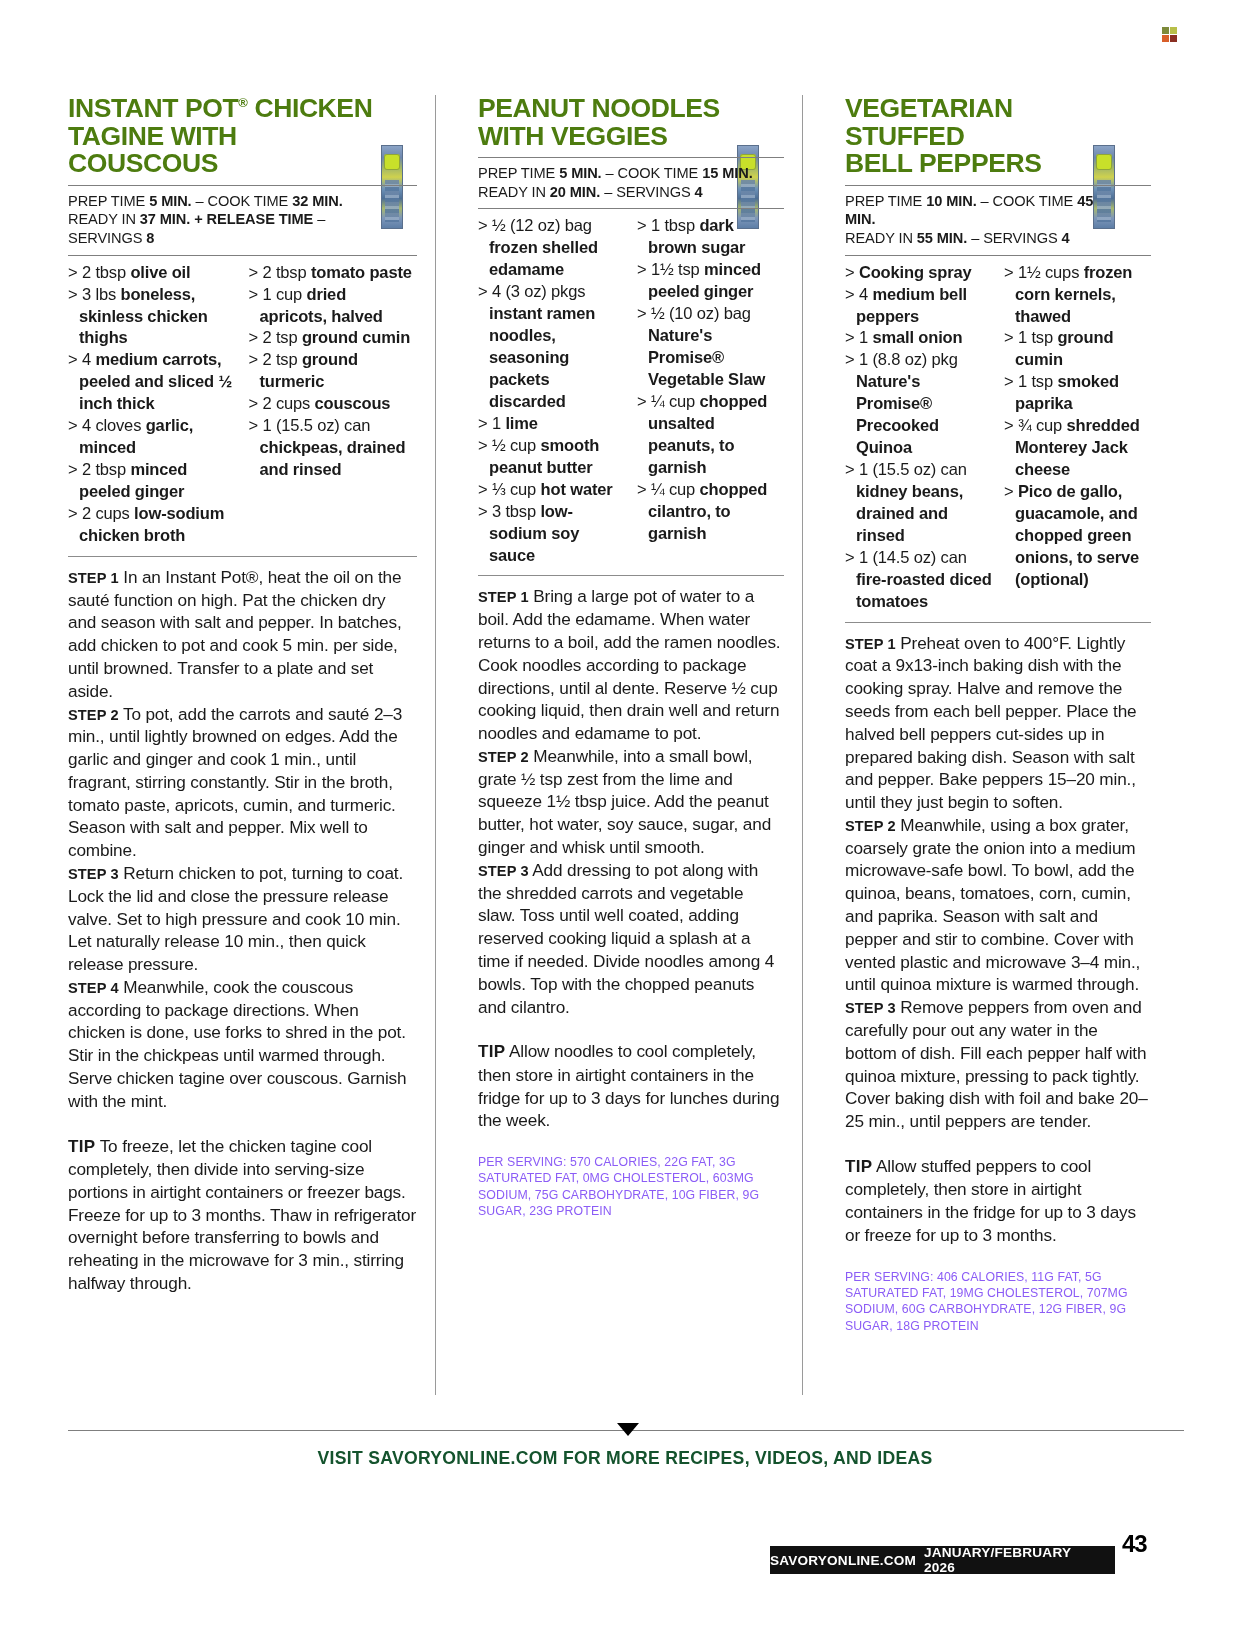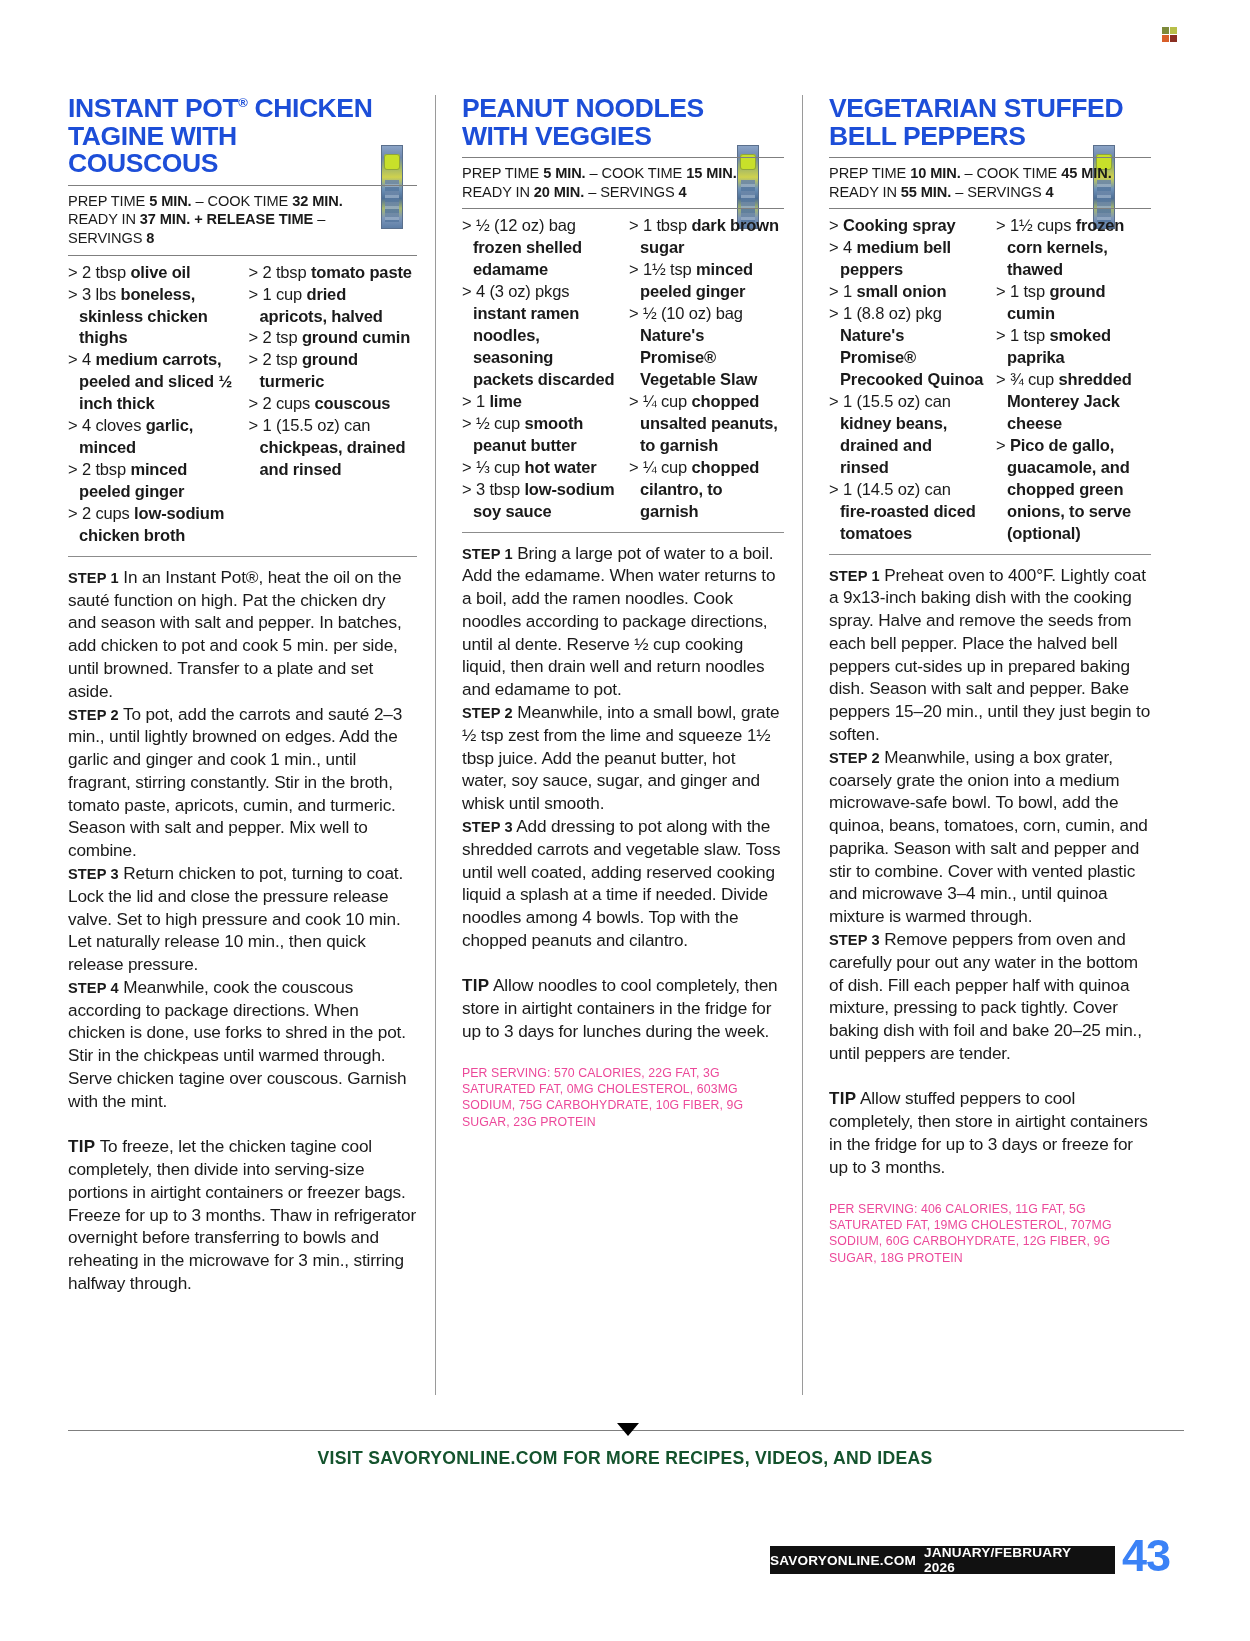--- a/index.html
+++ b/index.html
@@ -20,27 +20,27 @@
   .corner-mark .s3 { left:0; top:8px; background:#d85f2a; }
   .corner-mark .s4 { left:8px; top:8px; background:#8a2f22; }
 
   
   .columns {
     position:absolute; left:68px; top:95px;
     width:1116px; height:1300px;
     display:flex;
   }
   .col { position:relative; width:349px; }
-  .col + .col { padding-left:26px; margin-left:18px; border-left:1px solid #9a9a9a; }
+  .col + .col { padding-left:42px; margin-left:18px; border-left:1px solid #9a9a9a; }
   .col-inner { width:100%; }
 
   
   .recipe-title {
     font-size:26.5px; font-weight:bold; line-height:1.04;
-    letter-spacing:-0.4px; color:#1d4ed8; text-transform:uppercase;
+    letter-spacing:-0.4px; color:#4d7c0f; text-transform:uppercase;
     padding-right:26px;
   }
   .recipe-title sup { font-size:13px; vertical-align: super; font-weight:bold;}
 
   .rule { border-top:1.4px solid #7f7f7f; margin:7px 0 6px 0; }
   .rule-thin { border-top:1px solid #8c8c8c; margin:9px 0 9px 0; }
 
   .meta {
     font-size:14.6px; line-height:1.28; color:#1a1a1a; letter-spacing:-0.1px;
     padding-right:24px;
@@ -59,21 +59,21 @@
   
   .steps { font-size:17.2px; line-height:1.325; letter-spacing:-0.15px; }
   .step { margin-bottom:0; }
   .step .lab { font-weight:bold; font-size:14.6px; letter-spacing:0.1px; }
 
   .tip { font-size:17.2px; line-height:1.325; letter-spacing:-0.15px; margin-top:22px; }
   .tip .lab { font-weight:bold; font-size:17px; letter-spacing:0.3px; }
 
   .nutrition {
     font-size:12.3px; line-height:1.33; letter-spacing:0.1px;
-    color:#ec4899; margin-top:22px;
+    color:#8b5cf6; margin-top:22px;
   }
 
   
   .strip {
     position:absolute; width:22px; height:84px;
     background:
       linear-gradient(180deg,#8ba4c6 0%, #6e87ad 14%, #9fb46a 26%, #cfd24e 38%,
                       #6f93b8 52%, #4e6f95 64%, #a7b86e 76%, #7d96b9 88%, #5d7ea6 100%);
     border:1px solid #5a6f8c;
   }
@@ -104,21 +104,21 @@
 
   .footer-bar {
     position:absolute; left:770px; top:1546px; width:345px; height:28px;
     background:#111; display:flex; align-items:center; justify-content:flex-end;
     padding-right:17px;
   }
   .footer-bar span { color:#fff; font-size:13.6px; font-weight:bold; letter-spacing:0.2px; }
   .footer-bar .sep { margin:0 4px; }
   .pagenum {
     position:absolute; left:1122px; top:1530px;
-    font-size:45px; font-weight:bold; color:#3b82f6; letter-spacing:-1px;
+    font-size:24px; font-weight:bold; color:#000000; letter-spacing:-1px;
   }
 </style>
 </head>
 <body>
 
 <div class="page">
 
   <div class="corner-mark">
     <div class="sq s1"></div>
       <div class="sq s2"></div>

